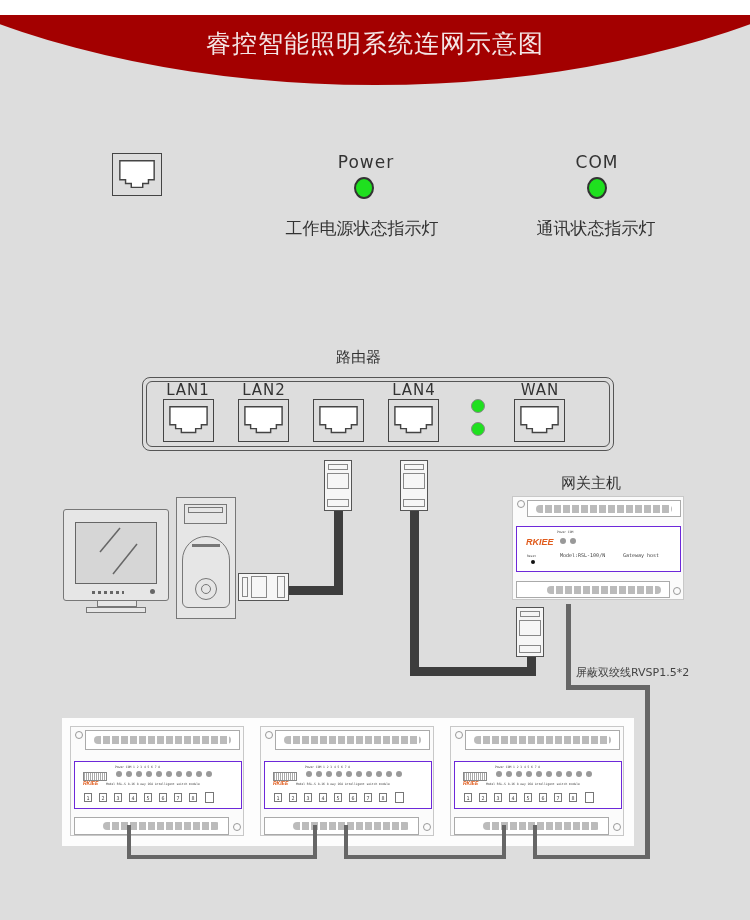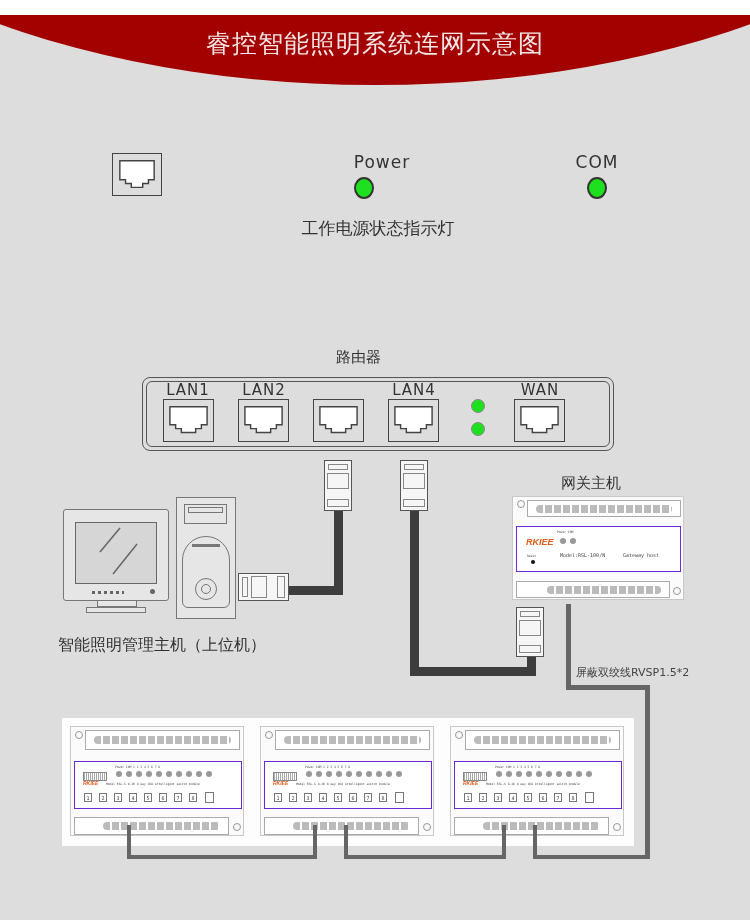--- a/index.html
+++ b/index.html
@@ -39,26 +39,27 @@
 
   <div class="banner"></div>
   <div class="title">睿控智能照明系统连网示意图</div>
 
   <div class="rj-port" style="left:112px;top:138px;width:50px;height:43px;">
     <svg viewBox="0 0 50 43">
         <path d="M7 7 H43 V27 H37 V31 H31 V35 H19 V31 H13 V27 H7 Z" fill="#fff" stroke="#444" stroke-width="1.5"></path>
       </svg>
   </div>
 
-  <div class="led-label" style="left:332px;top:137px;width:100px;">Power</div>
+  <div class="led-label" style="left:316px;top:137px;width:100px;">Power</div>
   <div class="led" style="left:354px;top:162px;"></div>
-  <div class="legend-label" style="left:288px;top:202px;width:180px;">工作电源状态指示灯</div>
+  <div class="legend-label" style="left:272px;top:202px;width:180px;">工作电源状态指示灯</div>
 
   <div class="led-label" style="left:547px;top:137px;width:100px;">COM</div>
   <div class="led" style="left:587px;top:162px;"></div>
+  <div class="legend-label" style="left:516px;top:202px;width:160px;">通讯状态指示灯</div>
 
   <div class="section-label" style="left:336px;top:333px;">路由器</div>
   <div class="router-box">
     <div class="router-inner"></div>
   </div>
   <div class="port-label" style="left:153px;top:366px;">LAN1</div>
   <div class="port-label" style="left:229px;top:366px;">LAN2</div>
   <div class="port-label" style="left:304px;top:384px;">LAN3</div>
   <div class="port-label" style="left:379px;top:366px;">LAN4</div>
   <div class="port-label" style="left:505px;top:366px;">WAN</div>
@@ -132,21 +133,20 @@
     <div class="abs" style="left:86px;top:592px;width:60px;height:6px;border:1.5px solid #777;box-sizing:border-box;background:#e6e6e6;"></div>
     <div class="abs" style="left:176px;top:482px;width:60px;height:122px;border:1.5px solid #777;box-sizing:border-box;background:#e6e6e6;">
       <div class="abs" style="left:7px;top:6px;width:43px;height:20px;border:1px solid #777;box-sizing:border-box;"></div>
       <div class="abs" style="left:11px;top:9px;width:35px;height:6px;border:1px solid #777;box-sizing:border-box;"></div>
       <div class="abs" style="left:5px;top:38px;width:48px;height:72px;border:1.5px solid #777;border-radius:24px 24px 6px 6px;box-sizing:border-box;"></div>
       <div class="abs" style="left:15px;top:46px;width:28px;height:3px;background:#777;"></div>
       <div class="abs" style="left:18px;top:80px;width:22px;height:22px;border:1.5px solid #777;border-radius:50%;box-sizing:border-box;"></div>
       <div class="abs" style="left:24px;top:86px;width:10px;height:10px;border:1.5px solid #777;border-radius:50%;box-sizing:border-box;"></div>
     </div>
   </div>
-  <div class="section-label" style="left:58px;top:620px;font-size:16px;">智能照明管理主机（上位机）</div>
 
   <div class="section-label" style="left:561px;top:459px;font-size:15px;">网关主机</div>
   <div class="device" style="left:512px;top:481px;width:172px;height:104px;">
     <div class="screw" style="left:4px;top:3px;"></div>
     <div class="term-strip" style="left:14px;top:3px;width:154px;height:17px;">
         <div class="term-dots"></div>
       </div>
     <div class="mod-panel" style="left:3px;top:29px;width:165px;height:46px;">
       <div class="brand" style="left:9px;top:10px;font-size:9px;">RKIEE</div>
       <div class="mini" style="left:40px;top:3px;font-size:3px;">Power COM</div>

